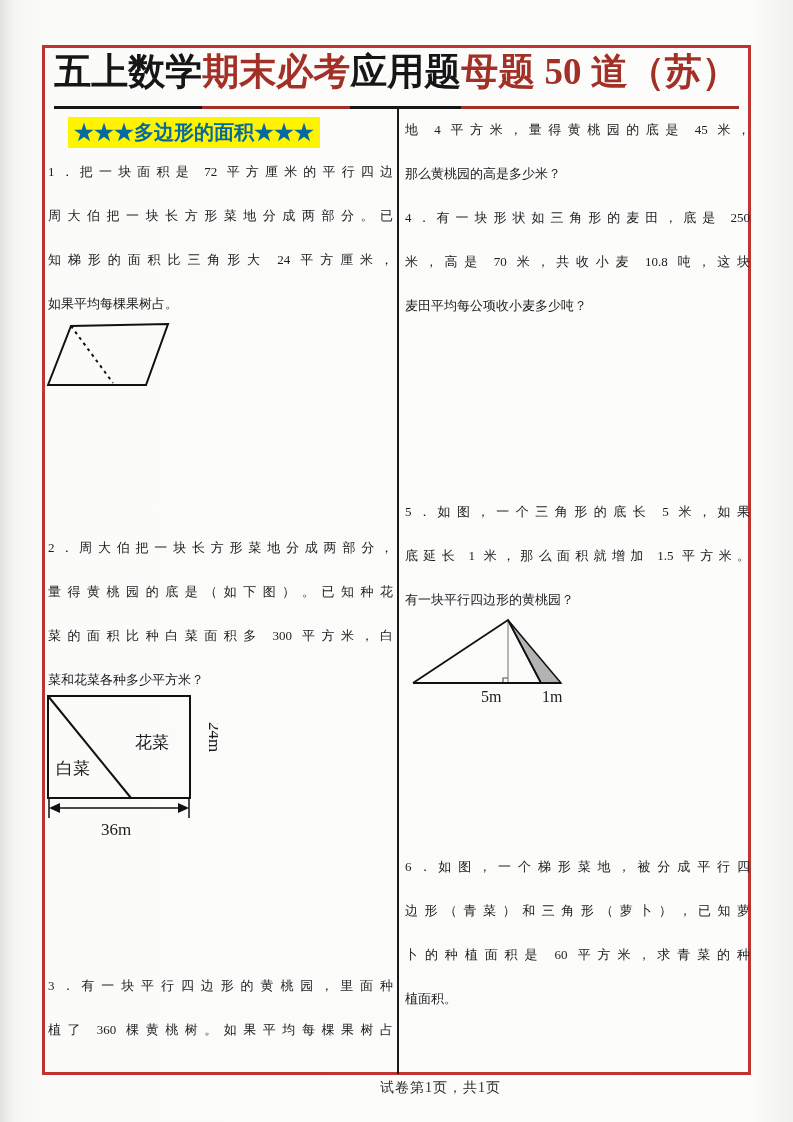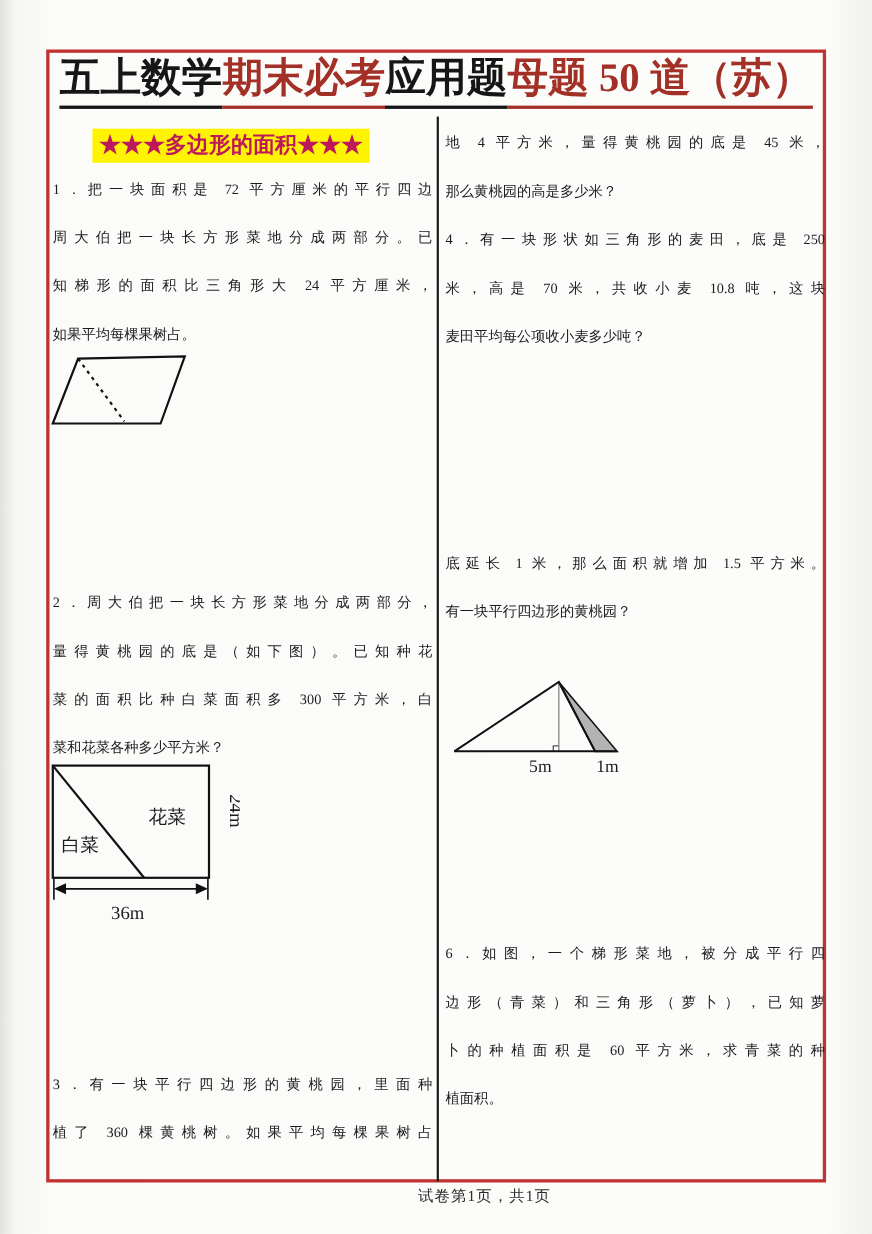--- a/index.html
+++ b/index.html
@@ -9,29 +9,29 @@
     position:relative; width:793px; height:1122px; margin:0 auto; overflow:hidden;
     background:linear-gradient(90deg,#e2e2e0 0,#f6f6f4 14px,#fbfbfa 45px,#fcfcfb calc(100% - 45px),#f1f1ef 100%);
   }
   .frame {
     position:absolute; left:42px; top:45px; width:709px; height:1030px;
     border:3px solid #bf3330; background:transparent;
   }
   .title { position:absolute; left:44px; top:50px; width:705px; text-align:center; white-space:nowrap; }
   .title span {
     display:inline-block; font-size:37px; font-weight:bold; line-height:44px;
-    padding-bottom:2px; border-bottom:3px solid;
+    padding-bottom:12px; border-bottom:3px solid;
   }
   .t-black { color:#161616; border-color:#161616; }
   .t-red   { color:#a33026; border-color:#a33026; }
   .divider { position:absolute; left:397px; top:106px; width:2px; height:968px; background:#1a1a1a; }
   .band {
     position:absolute; left:68px; top:117px; width:252px; height:31px;
-    background:#fff400; color:#be185d; font-weight:bold; font-size:20px;
-    line-height:31px; text-align:center; white-space:nowrap;margin-left:16px;
+    background:#fff400; color:#0369a1; font-weight:bold; font-size:20px;
+    line-height:31px; text-align:center; white-space:nowrap;
   }
   .p { position:absolute; width:345px; font-size:13px; line-height:44px; color:#1c1c1e; }
   .p .line { text-align:justify; text-align-last:justify; }
   .p .line.end { text-align-last:left; }
   .fig { position:absolute; }
   svg text { font-family:"Liberation Serif","DejaVu Serif",serif; fill:#1c1c1e; }
   .footer {
     position:absolute; left:0; top:1079px; width:100%; text-align:center;
     font-size:14px; color:#2b2b2b; letter-spacing:1px;margin-left:44px;
   }
@@ -94,20 +94,21 @@
     <div class="line end">那么黄桃园的高是多少米？</div>
   </div>
 
   <div class="p" style="left:405px; top:196px;">
     <div class="line">4．有一块形状如三角形的麦田，底是 250</div>
     <div class="line">米，高是 70 米，共收小麦 10.8 吨，这块</div>
     <div class="line end">麦田平均每公项收小麦多少吨？</div>
   </div>
 
   <div class="p" style="left:405px; top:490px;">
+    <div class="line">5．如图，一个三角形的底长 5 米，如果</div>
     <div class="line">底延长 1 米，那么面积就增加 1.5 平方米。</div>
     <div class="line end">有一块平行四边形的黄桃园？</div>
   </div>
 
   <svg class="fig" style="left:403px; top:613px;" width="178" height="96" viewBox="0 0 178 96">
     <polygon points="105,7 138,70 158,70" fill="#b3b3b3" stroke="#111" stroke-width="1.5"></polygon>
     <line x1="105" y1="7" x2="105" y2="70" stroke="#888" stroke-width="1.2"></line>
     <path d="M100 70 L100 65 L105 65" fill="none" stroke="#555" stroke-width="1.2"></path>
     <path d="M10 70 L105 7 L138 70" fill="none" stroke="#111" stroke-width="1.8"></path>
     <line x1="10" y1="70" x2="158" y2="70" stroke="#111" stroke-width="1.8"></line>

